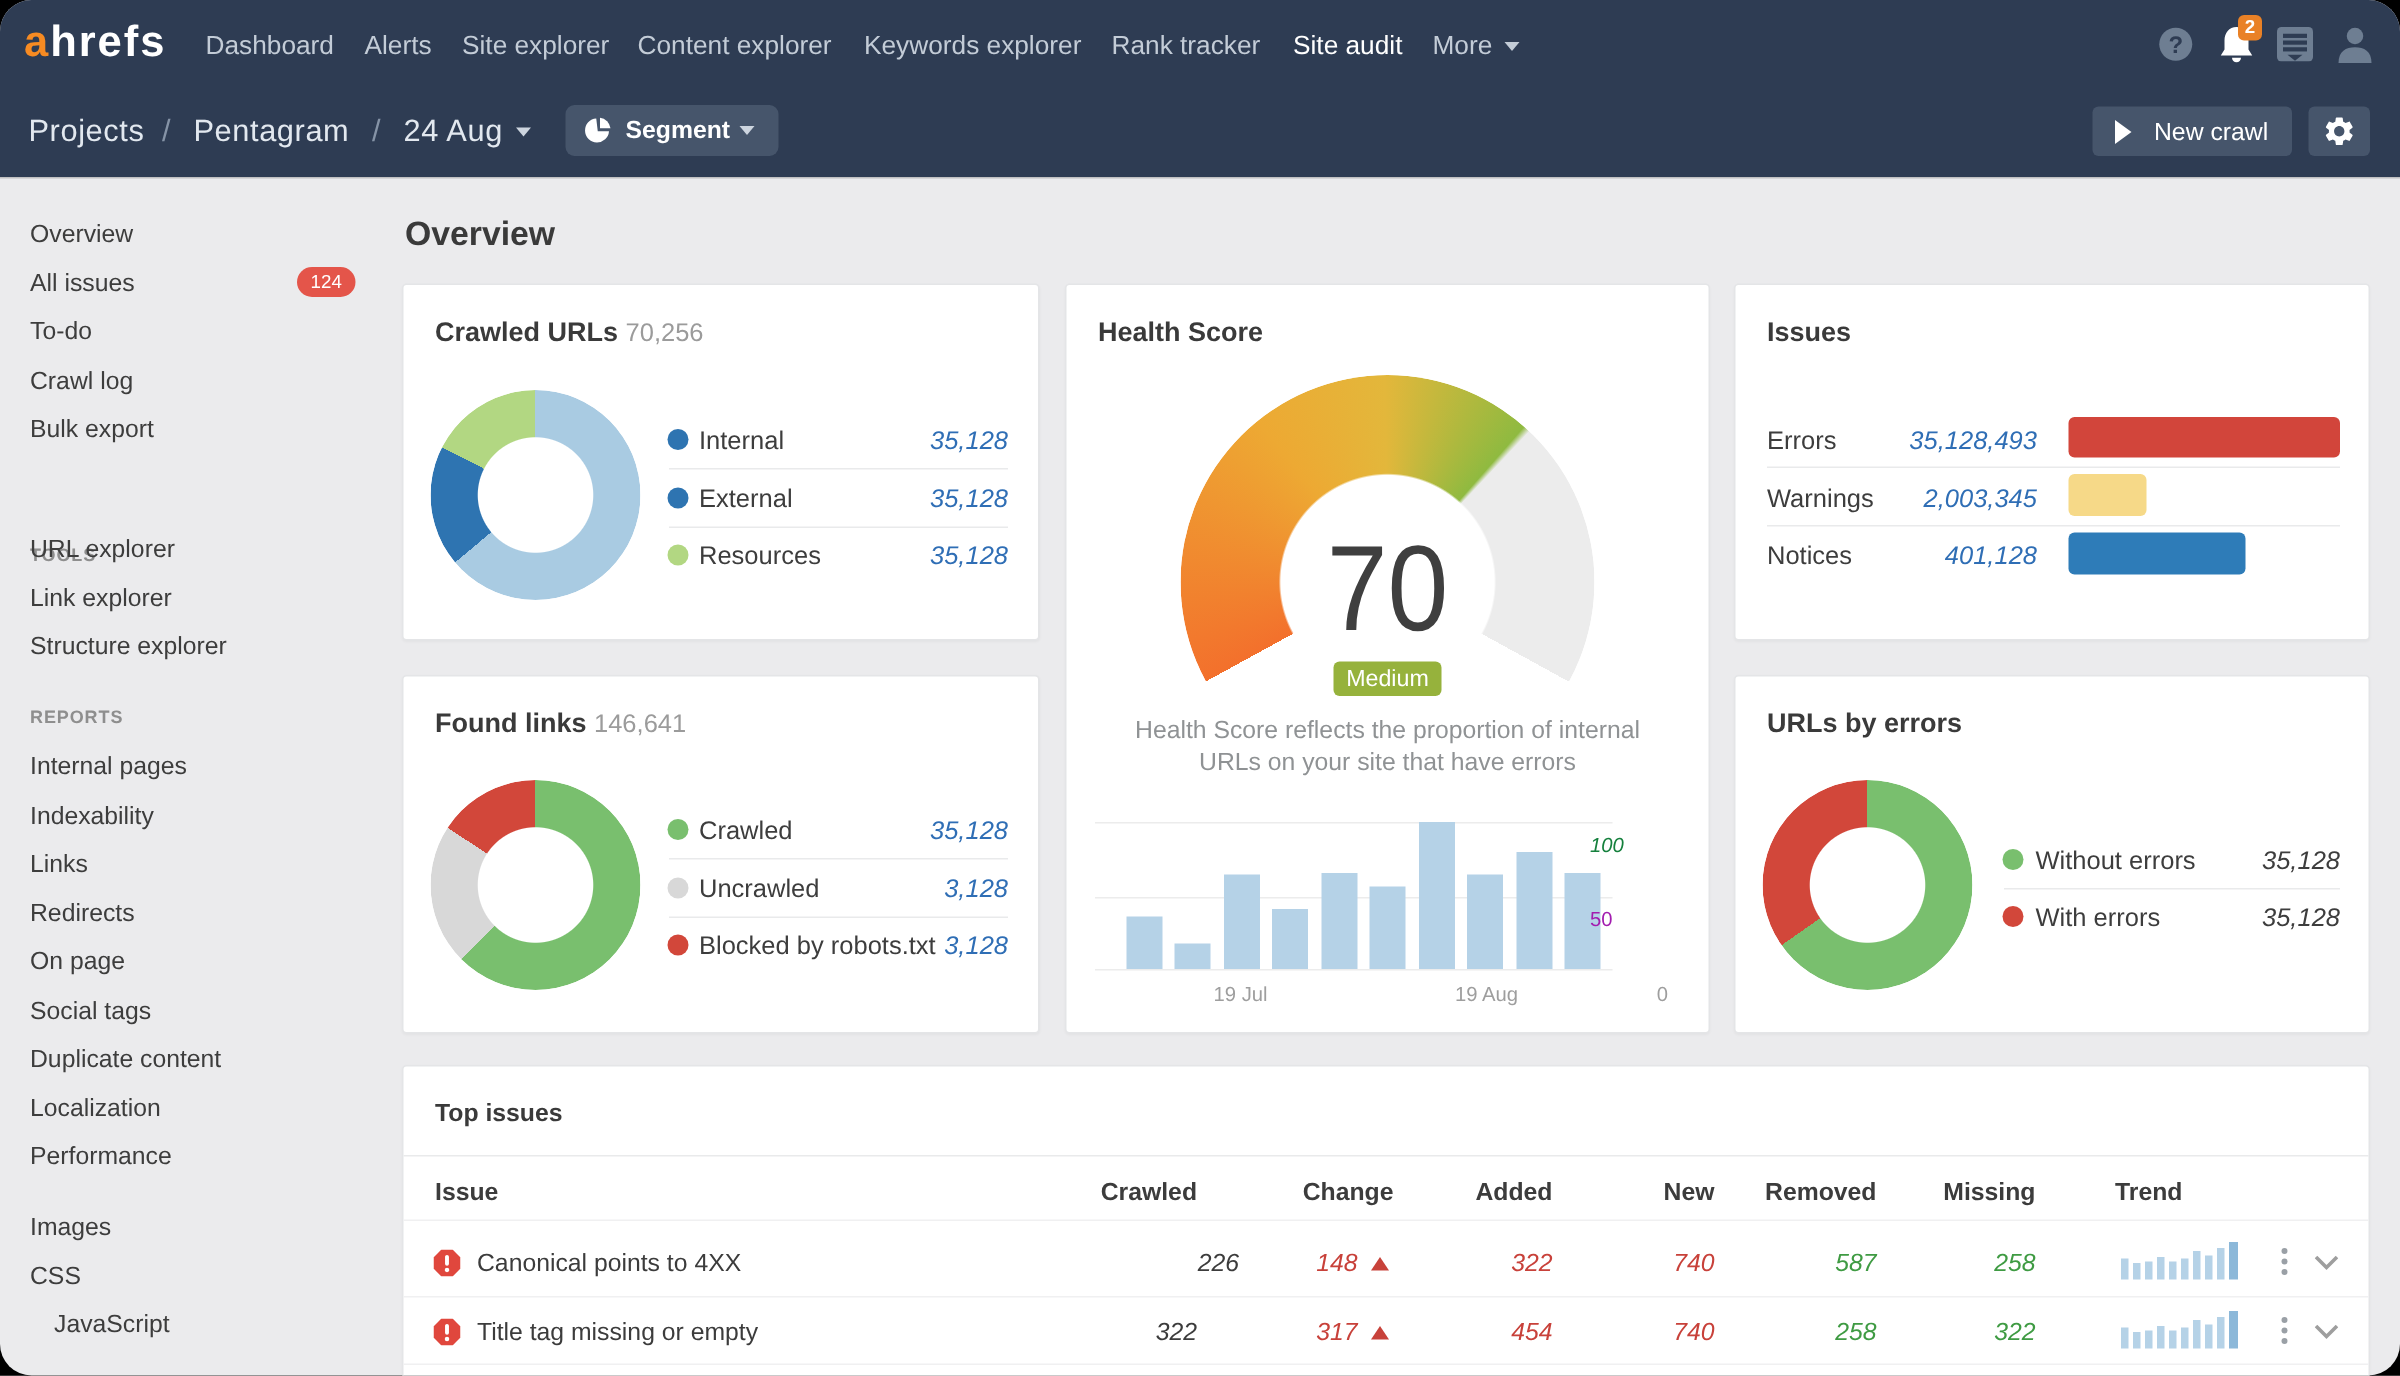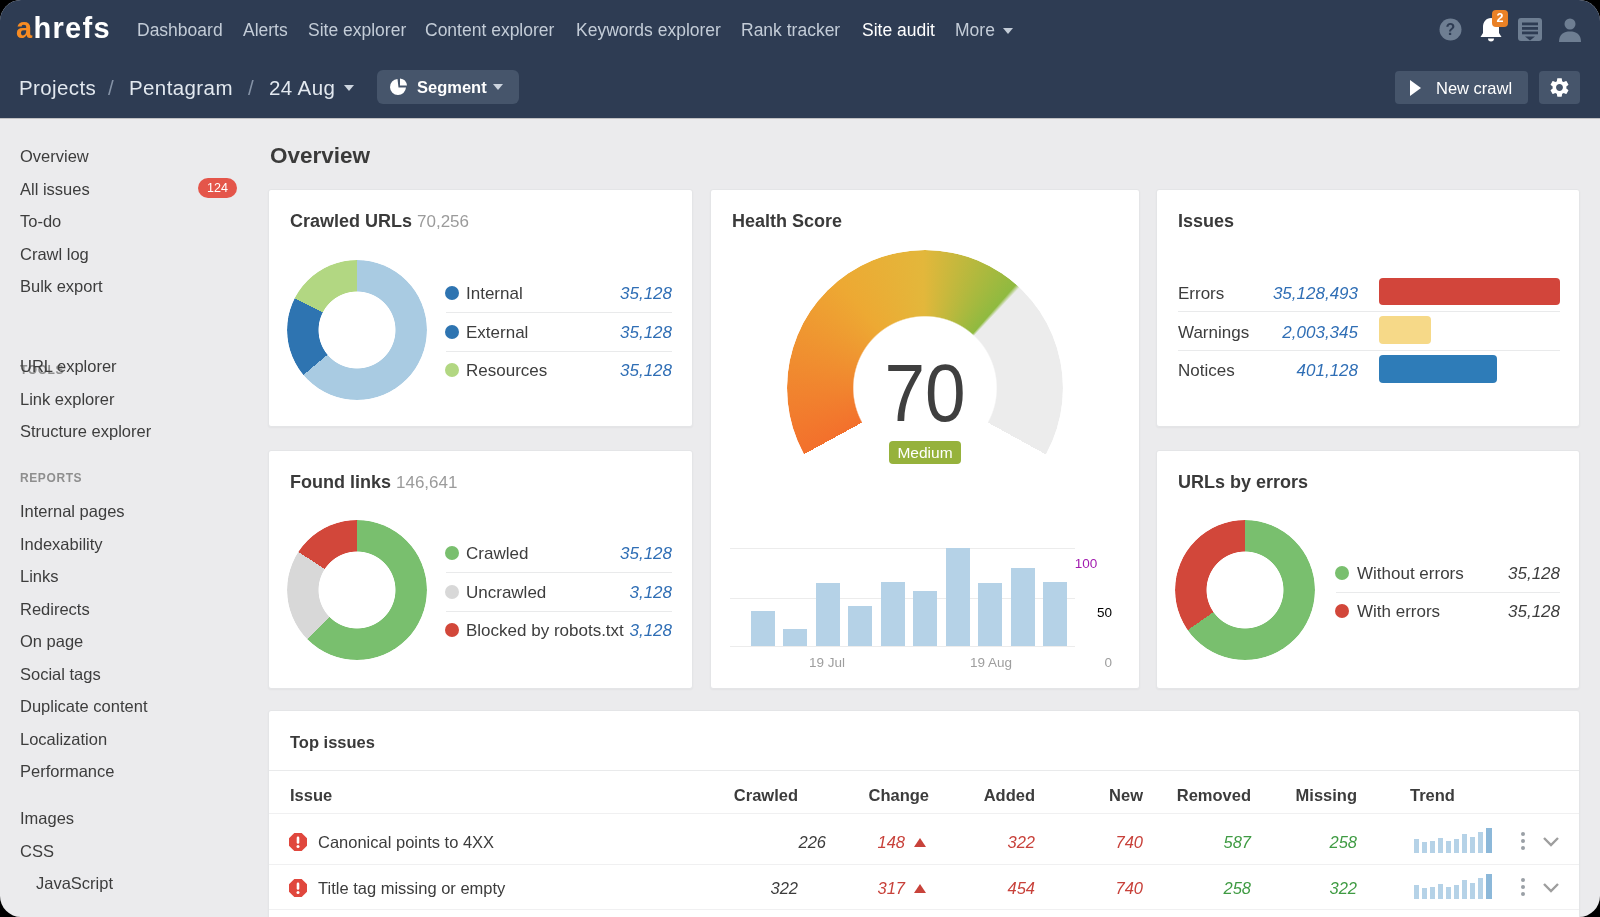--- a/index.html
+++ b/index.html
@@ -152,36 +152,37 @@
   <div class="leglabel" style="left:466px; top:621px;">Blocked by robots.txt</div>
   <div class="legval num" style="left:596px; top:621px; width:76px;">3,128</div>
 
   <div class="card" style="left:710px; top:189px; width:430px; height:500px;"></div>
   <div class="ctitle" style="left:732px; top:211px;">Health Score</div>
   <div class="abs" style="left:787px; top:250px; width:276px; height:276px; border-radius:50%;
        background:conic-gradient(from 241.3deg, #f3702c 0deg, #eda933 80deg, #e3b73b 118deg, #8fba40 160deg, #ececec 162deg, #ececec 237.5deg, transparent 237.5deg 360deg);
        -webkit-mask:radial-gradient(circle closest-side, transparent 51.5%, #000 52.5%); mask:radial-gradient(circle closest-side, transparent 51.5%, #000 52.5%);"></div>
   <div class="abs" style="left:825px; top:347px; width:200px; text-align:center; font-size:81px; transform:scaleX(0.9); color:#3f3f3f;">70</div>
   <div class="abs" style="left:889px; top:441px; width:72px; height:23px; background:#96b23c; border-radius:4px; color:#fff; font-size:15.5px; text-align:center; line-height:23px;">Medium</div>
+  <div class="abs" style="left:735px; top:477px; width:380px; text-align:center; font-size:16.5px; line-height:20.5px; color:#8f9294;">Health Score reflects the proportion of internal<br>URLs on your site that have errors</div>
 
   <div class="sepline" style="left:730px; top:548px; width:345px; background:#ececec;"></div>
   <div class="sepline" style="left:730px; top:598px; width:345px; background:#ececec;"></div>
   <div class="sepline" style="left:730px; top:646px; width:345px; background:#ececec;"></div>
   <div class="bar" style="left:751px; top:611px; width:24px; height:35px;"></div>
   <div class="bar" style="left:783px; top:629px; width:24px; height:17px;"></div>
   <div class="bar" style="left:816px; top:583px; width:24px; height:63px;"></div>
   <div class="bar" style="left:848px; top:606px; width:24px; height:40px;"></div>
   <div class="bar" style="left:881px; top:582px; width:24px; height:64px;"></div>
   <div class="bar" style="left:913px; top:591px; width:24px; height:55px;"></div>
   <div class="bar" style="left:946px; top:548px; width:24px; height:98px;"></div>
   <div class="bar" style="left:978px; top:583px; width:24px; height:63px;"></div>
   <div class="bar" style="left:1011px; top:568px; width:24px; height:78px;"></div>
   <div class="bar" style="left:1043px; top:582px; width:24px; height:64px;"></div>
-  <div class="abs" style="left:1060px; top:556px; width:52px; text-align:center; font-size:13.5px; color:#a21caf;">100</div>
-  <div class="abs" style="left:1060px; top:605px; width:52px; text-align:right; font-size:13.5px; color:#000000;">50</div>
+  <div class="abs" style="left:1060px; top:556px; width:52px; text-align:left; font-size:13.5px; color:#15803d;font-style:italic;">100</div>
+  <div class="abs" style="left:1060px; top:605px; width:52px; text-align:left; font-size:13.5px; color:#a21caf;">50</div>
   <div class="abs" style="left:1060px; top:655px; width:52px; text-align:right; font-size:13.5px; color:#9e9e9e;">0</div>
   <div class="abs" style="left:797px; top:655px; width:60px; text-align:center; font-size:13.5px; color:#9e9e9e;">19 Jul</div>
   <div class="abs" style="left:956px; top:655px; width:70px; text-align:center; font-size:13.5px; color:#9e9e9e;">19 Aug</div>
 
   <div class="card" style="left:1156px; top:189px; width:424px; height:238px;"></div>
   <div class="ctitle" style="left:1178px; top:211px;">Issues</div>
   <div class="leglabel" style="left:1178px; top:284px;">Errors</div>
   <div class="legval num" style="left:1258px; top:284px; width:100px;">35,128,493</div>
   <div class="abs" style="left:1379px; top:278px; width:181px; height:27px; background:#d2453b; border-radius:4px;"></div>
   <div class="sepline" style="left:1178px; top:311px; width:382px;"></div>

